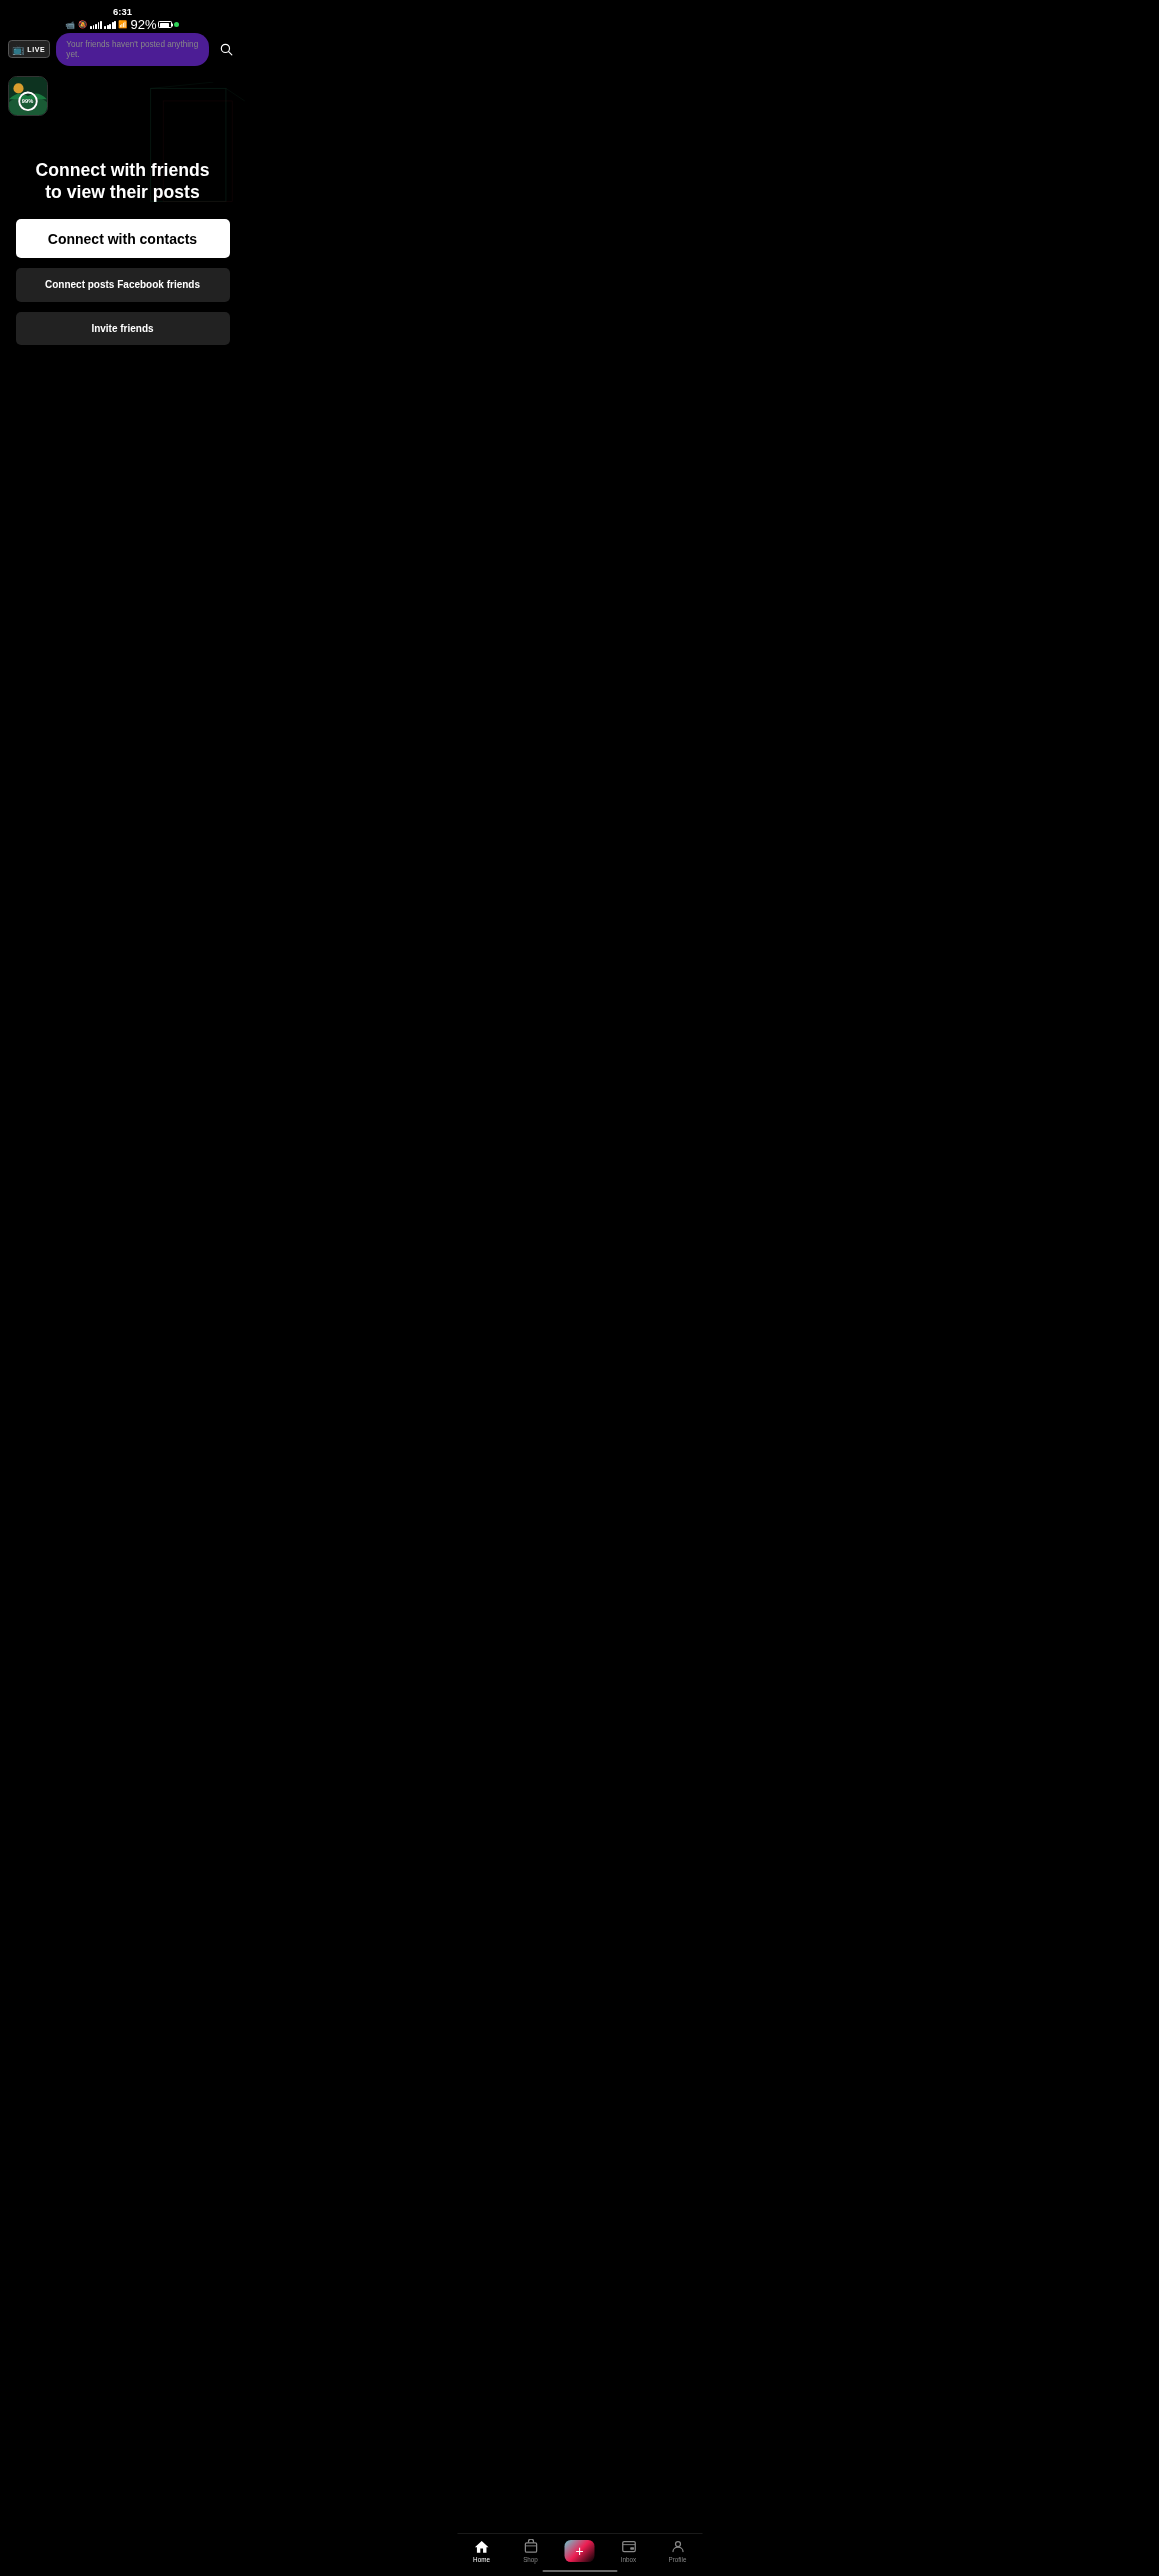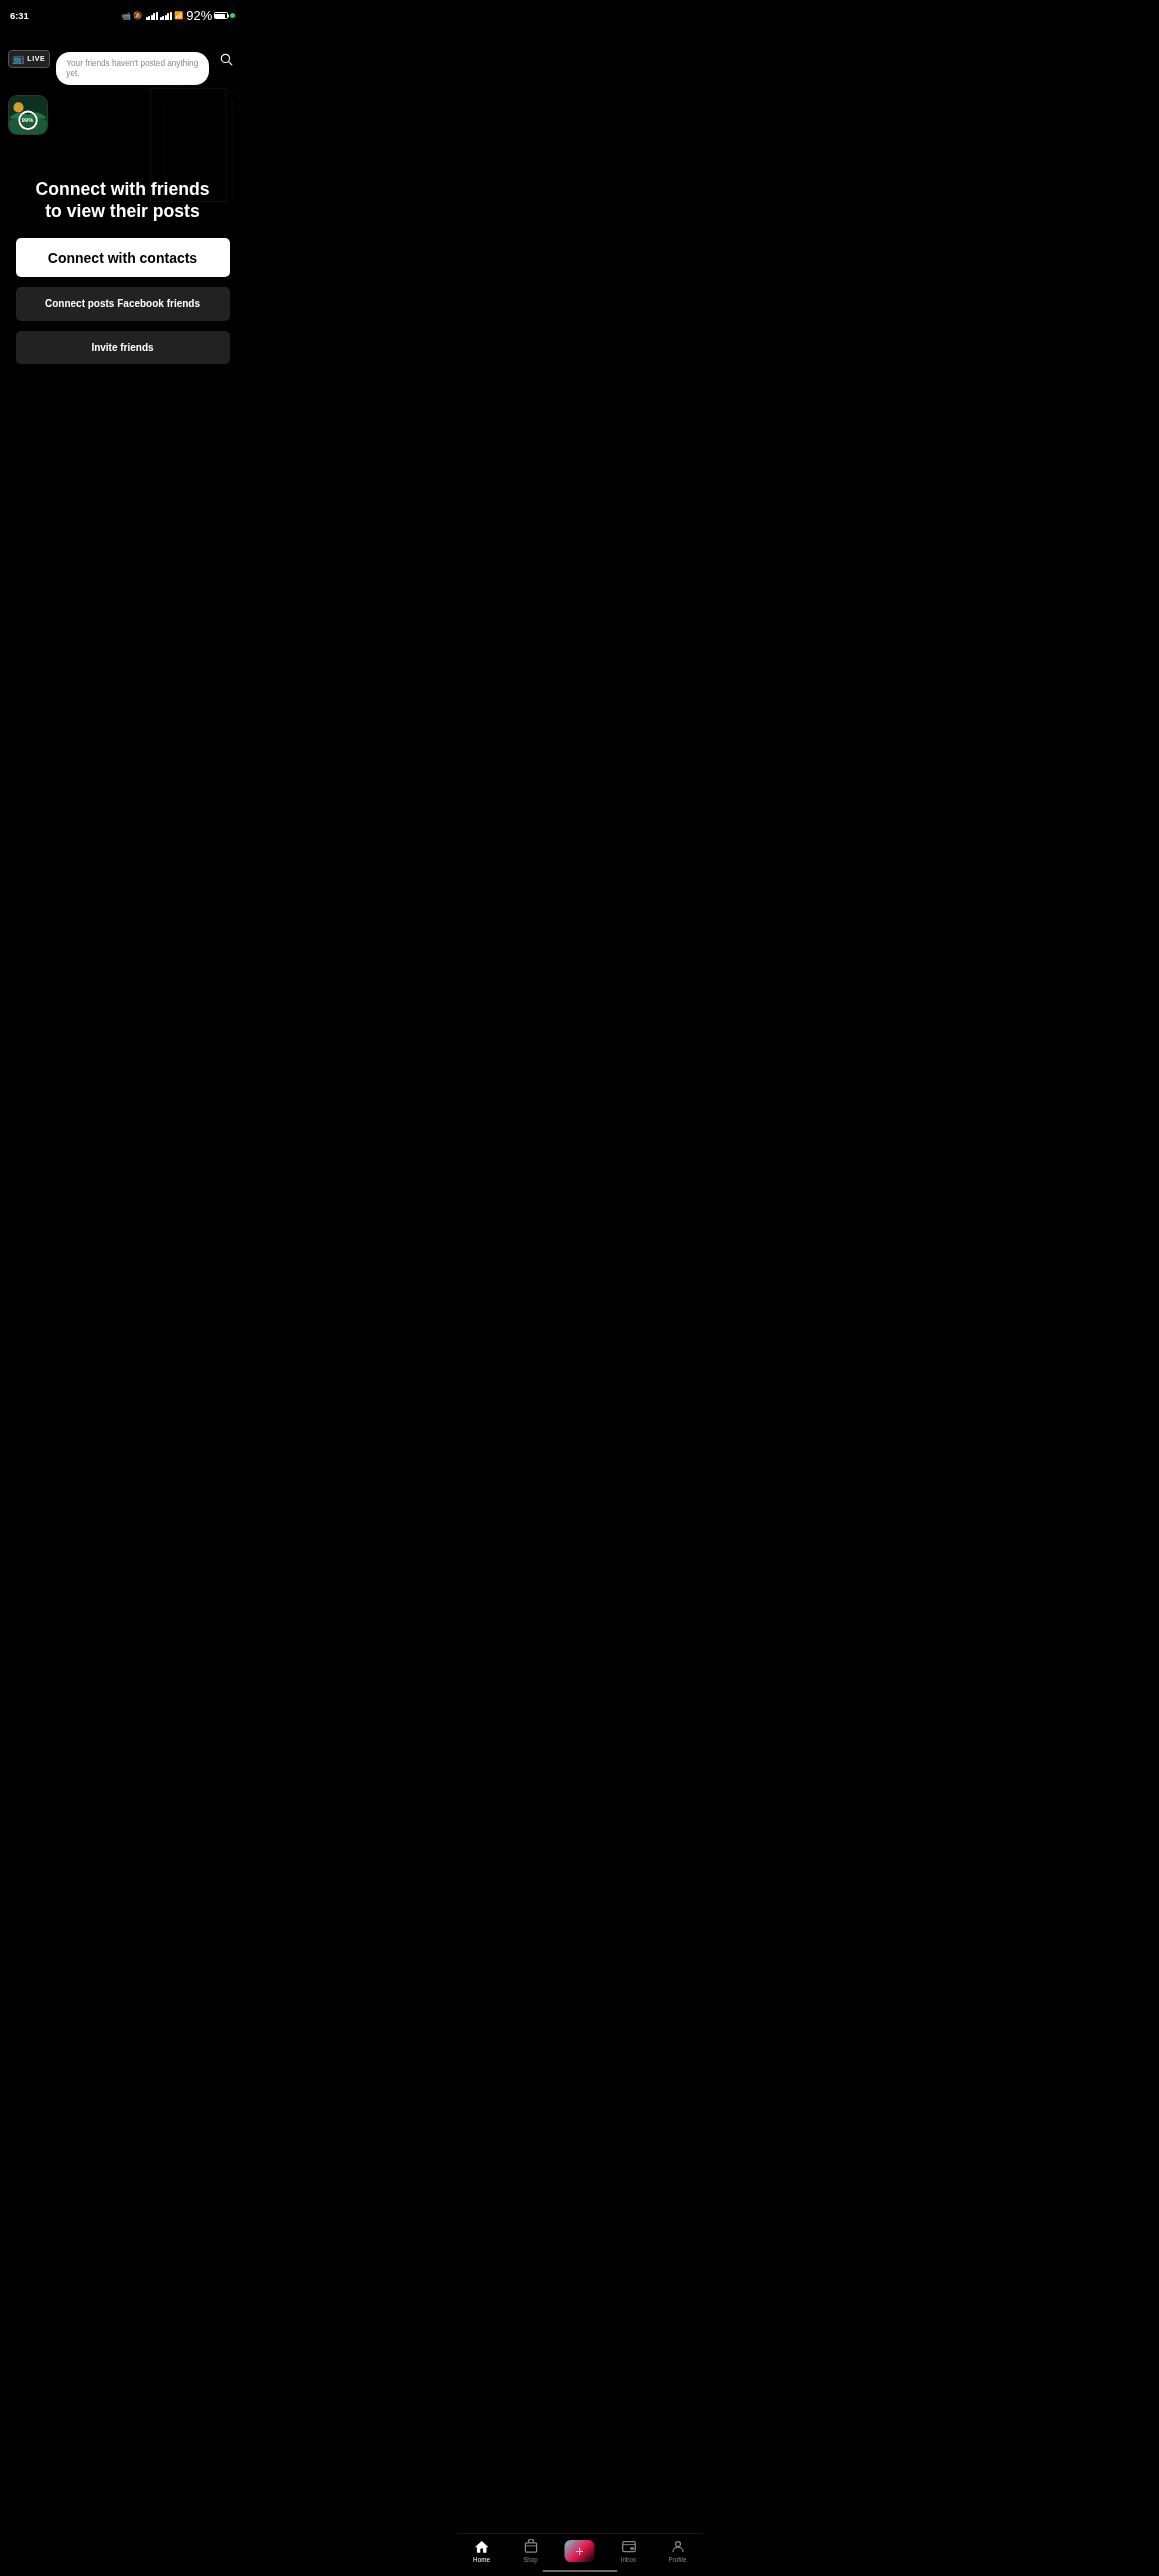--- a/index.html
+++ b/index.html
@@ -15,20 +15,21 @@
       overflow-x: hidden;
     }
 
     
     .status-bar {
       display: flex;
       justify-content: space-between;
       align-items: center;
       padding: 6.3px 10px 2.5px;
       height: 28px;
+      flex-direction: column;
     }
 
     .status-time {
       font-size: 9.4px;
       font-weight: 600;
       color: #fff;
     }
 
     .status-icons {
       display: flex;
@@ -110,27 +111,26 @@
 
     .live-text {
       font-size: 7px;
       font-weight: 700;
       color: #fff;
       letter-spacing: 0.6px;
     }
 
     .search-bar {
       flex: 1;
-      background: #ffffff;
+      background: #4c1d95;
       border-radius: 14px;
       padding: 6.3px 10px;
       font-size: 8.8px;
       color: #888;
       cursor: pointer;
-      margin-top: 19px;
     }
 
     .search-icon-btn {
       width: 22.6px;
       height: 22.6px;
       display: flex;
       align-items: center;
       justify-content: center;
       cursor: pointer;
     }

